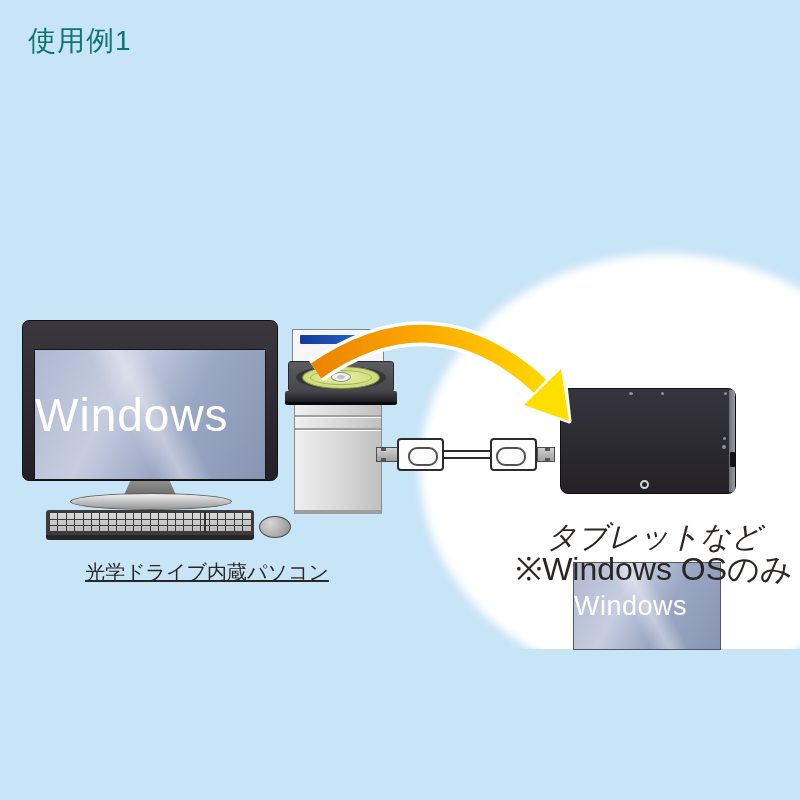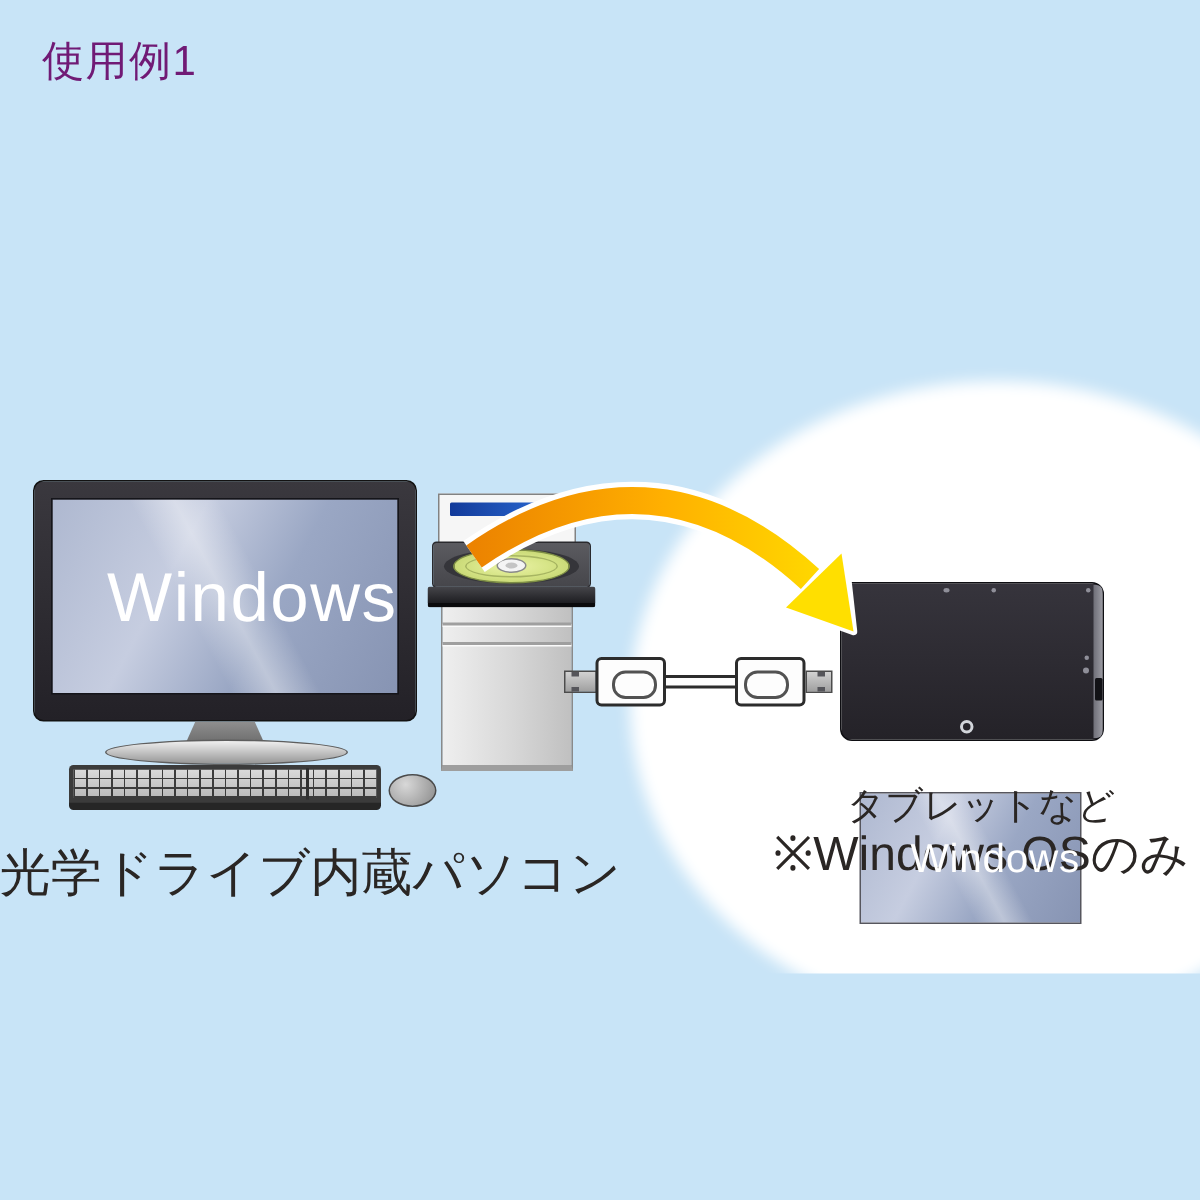--- a/index.html
+++ b/index.html
@@ -9,46 +9,46 @@
   html,body{margin:0;padding:0;}
   body{width:800px;height:800px;background:var(--bg);font-family:"Liberation Sans",sans-serif;}
   #stage{position:relative;width:800px;height:800px;overflow:hidden;background:var(--bg);}
   .abs{position:absolute;box-sizing:border-box;}
 
   
   #blob{left:420px;top:254px;width:490px;height:430px;background:#ffffff;border-radius:50%;filter:blur(5px);}
   #blob-cut{left:0;top:649px;width:800px;height:151px;background:var(--bg);}
 
   
-  #title{left:28px;top:22px;font-size:28px;letter-spacing:1px;color:#701a75;white-space:nowrap;}
+  #title{left:28px;top:22px;font-size:28px;letter-spacing:1px;color:#0f766e;white-space:nowrap;}
   #headline{left:408px;top:140px;transform:translateX(-50%);font-size:29px;font-weight:700;letter-spacing:.5px;color:#1d1b1a;white-space:nowrap;
             text-shadow:0 0 5px #fff,0 0 5px #fff,0 0 8px #fff;}
 
   
   #mon-bezel{left:22px;top:320px;width:256px;height:161px;background:linear-gradient(180deg,#3a383e,#232127);border:1px solid #121212;border-radius:7px;}
-  .screen{background:linear-gradient(118deg,#aeb8d0 0%,#c6cde0 35%,#9aa7c4 62%,#8794b3 100%);position:relative;overflow:hidden;display:flex;align-items:center;justify-content:flex-end;}
+  .screen{background:linear-gradient(118deg,#aeb8d0 0%,#c6cde0 35%,#9aa7c4 62%,#8794b3 100%);position:relative;overflow:hidden;display:flex;align-items:center;justify-content:flex-start;margin-top:17px;}
   .screen::after{content:"";position:absolute;inset:0;background:linear-gradient(62deg,rgba(255,255,255,0) 40%,rgba(255,255,255,.38) 50%,rgba(255,255,255,0) 60%);}
   #mon-screen{left:34px;top:332px;width:232px;height:131px;border:1px solid #15151a;}
   #mon-screen .oslabel{font-size:46px;color:#fff;letter-spacing:1px;position:relative;z-index:1;}
   #stand-neck{left:124px;top:481px;width:52px;height:14px;background:linear-gradient(180deg,#8f8f8f,#6e6e6e);clip-path:polygon(12% 0,88% 0,100% 100%,0 100%);}
   #stand-base{left:70px;top:493px;width:162px;height:17px;border-radius:50%;background:linear-gradient(180deg,#f0f0f0,#969696);border:1px solid #5e5e5e;}
 
   
   #kb{left:46px;top:510px;width:208px;height:30px;background:#3b3b3b;border-radius:3px;border-bottom:5px solid #262626;}
   #kb-keys{position:absolute;inset:3px;background-image:
      repeating-linear-gradient(90deg,#3b3b3b 0 1px,transparent 1px 8.4px),
      repeating-linear-gradient(0deg,#3b3b3b 0 1px,transparent 1px 6.2px),
      linear-gradient(180deg,#dadada,#b9b9b9);}
   #kb-sep{position:absolute;top:2px;bottom:2px;left:76%;width:2px;background:#2f2f2f;}
   #mouse{left:259px;top:516px;width:32px;height:22px;border-radius:50%;background:radial-gradient(circle at 35% 30%,#d8d8d8,#8a8a8a);border:1px solid #4a4a4a;}
 
   
-  #pc-caption{left:207px;top:559px;transform:translateX(-50%);font-size:34px;color:#2a2624;white-space:nowrap;}
+  #pc-caption{left:207px;top:559px;transform:translateX(-50%);font-size:20px;color:#2a2624;white-space:nowrap;text-decoration:underline;}
   #tab-caption{left:654px;top:521px;transform:translateX(-50%);text-align:center;color:#2a2624;white-space:nowrap;line-height:32px;}
-  #tab-caption .l1{font-size:25px;}
+  #tab-caption .l1{font-size:30px;font-style:italic;}
   #tab-caption .l2{font-size:32px;}
 
   
   #tower-top{left:292px;top:329px;width:92px;height:37px;background:#f6f6f6;border:1px solid #828282;}
   #tower-stripe{left:300px;top:335px;width:76px;height:9px;background:linear-gradient(90deg,#123a9a,#2e6fd8);border-radius:1px;}
   #tower-body{left:294px;top:401px;width:88px;height:113px;background:linear-gradient(90deg,#efefef,#d7d7d7 55%,#c0c0c0);border:1px solid #8a8a8a;border-bottom:4px solid #9e9e9e;}
   .groove{position:absolute;left:0;right:0;height:2px;background:#9f9f9f;box-shadow:0 1px 0 #fafafa;}
   #tray-surface{left:288px;top:361px;width:106px;height:31px;background:linear-gradient(180deg,#5b5b60,#46464b);border:1px solid #2a2a2e;border-radius:3px;}
   #tray-recess{left:296px;top:366px;width:90px;height:23px;border-radius:50%;background:#35353a;}
   #disc{left:302px;top:366px;width:78px;height:23px;border-radius:50%;background:radial-gradient(ellipse at 50% 50%,#eaf2a6 0%,#d7e588 45%,#c3d46f 85%);border:1px solid #7d8d45;}

